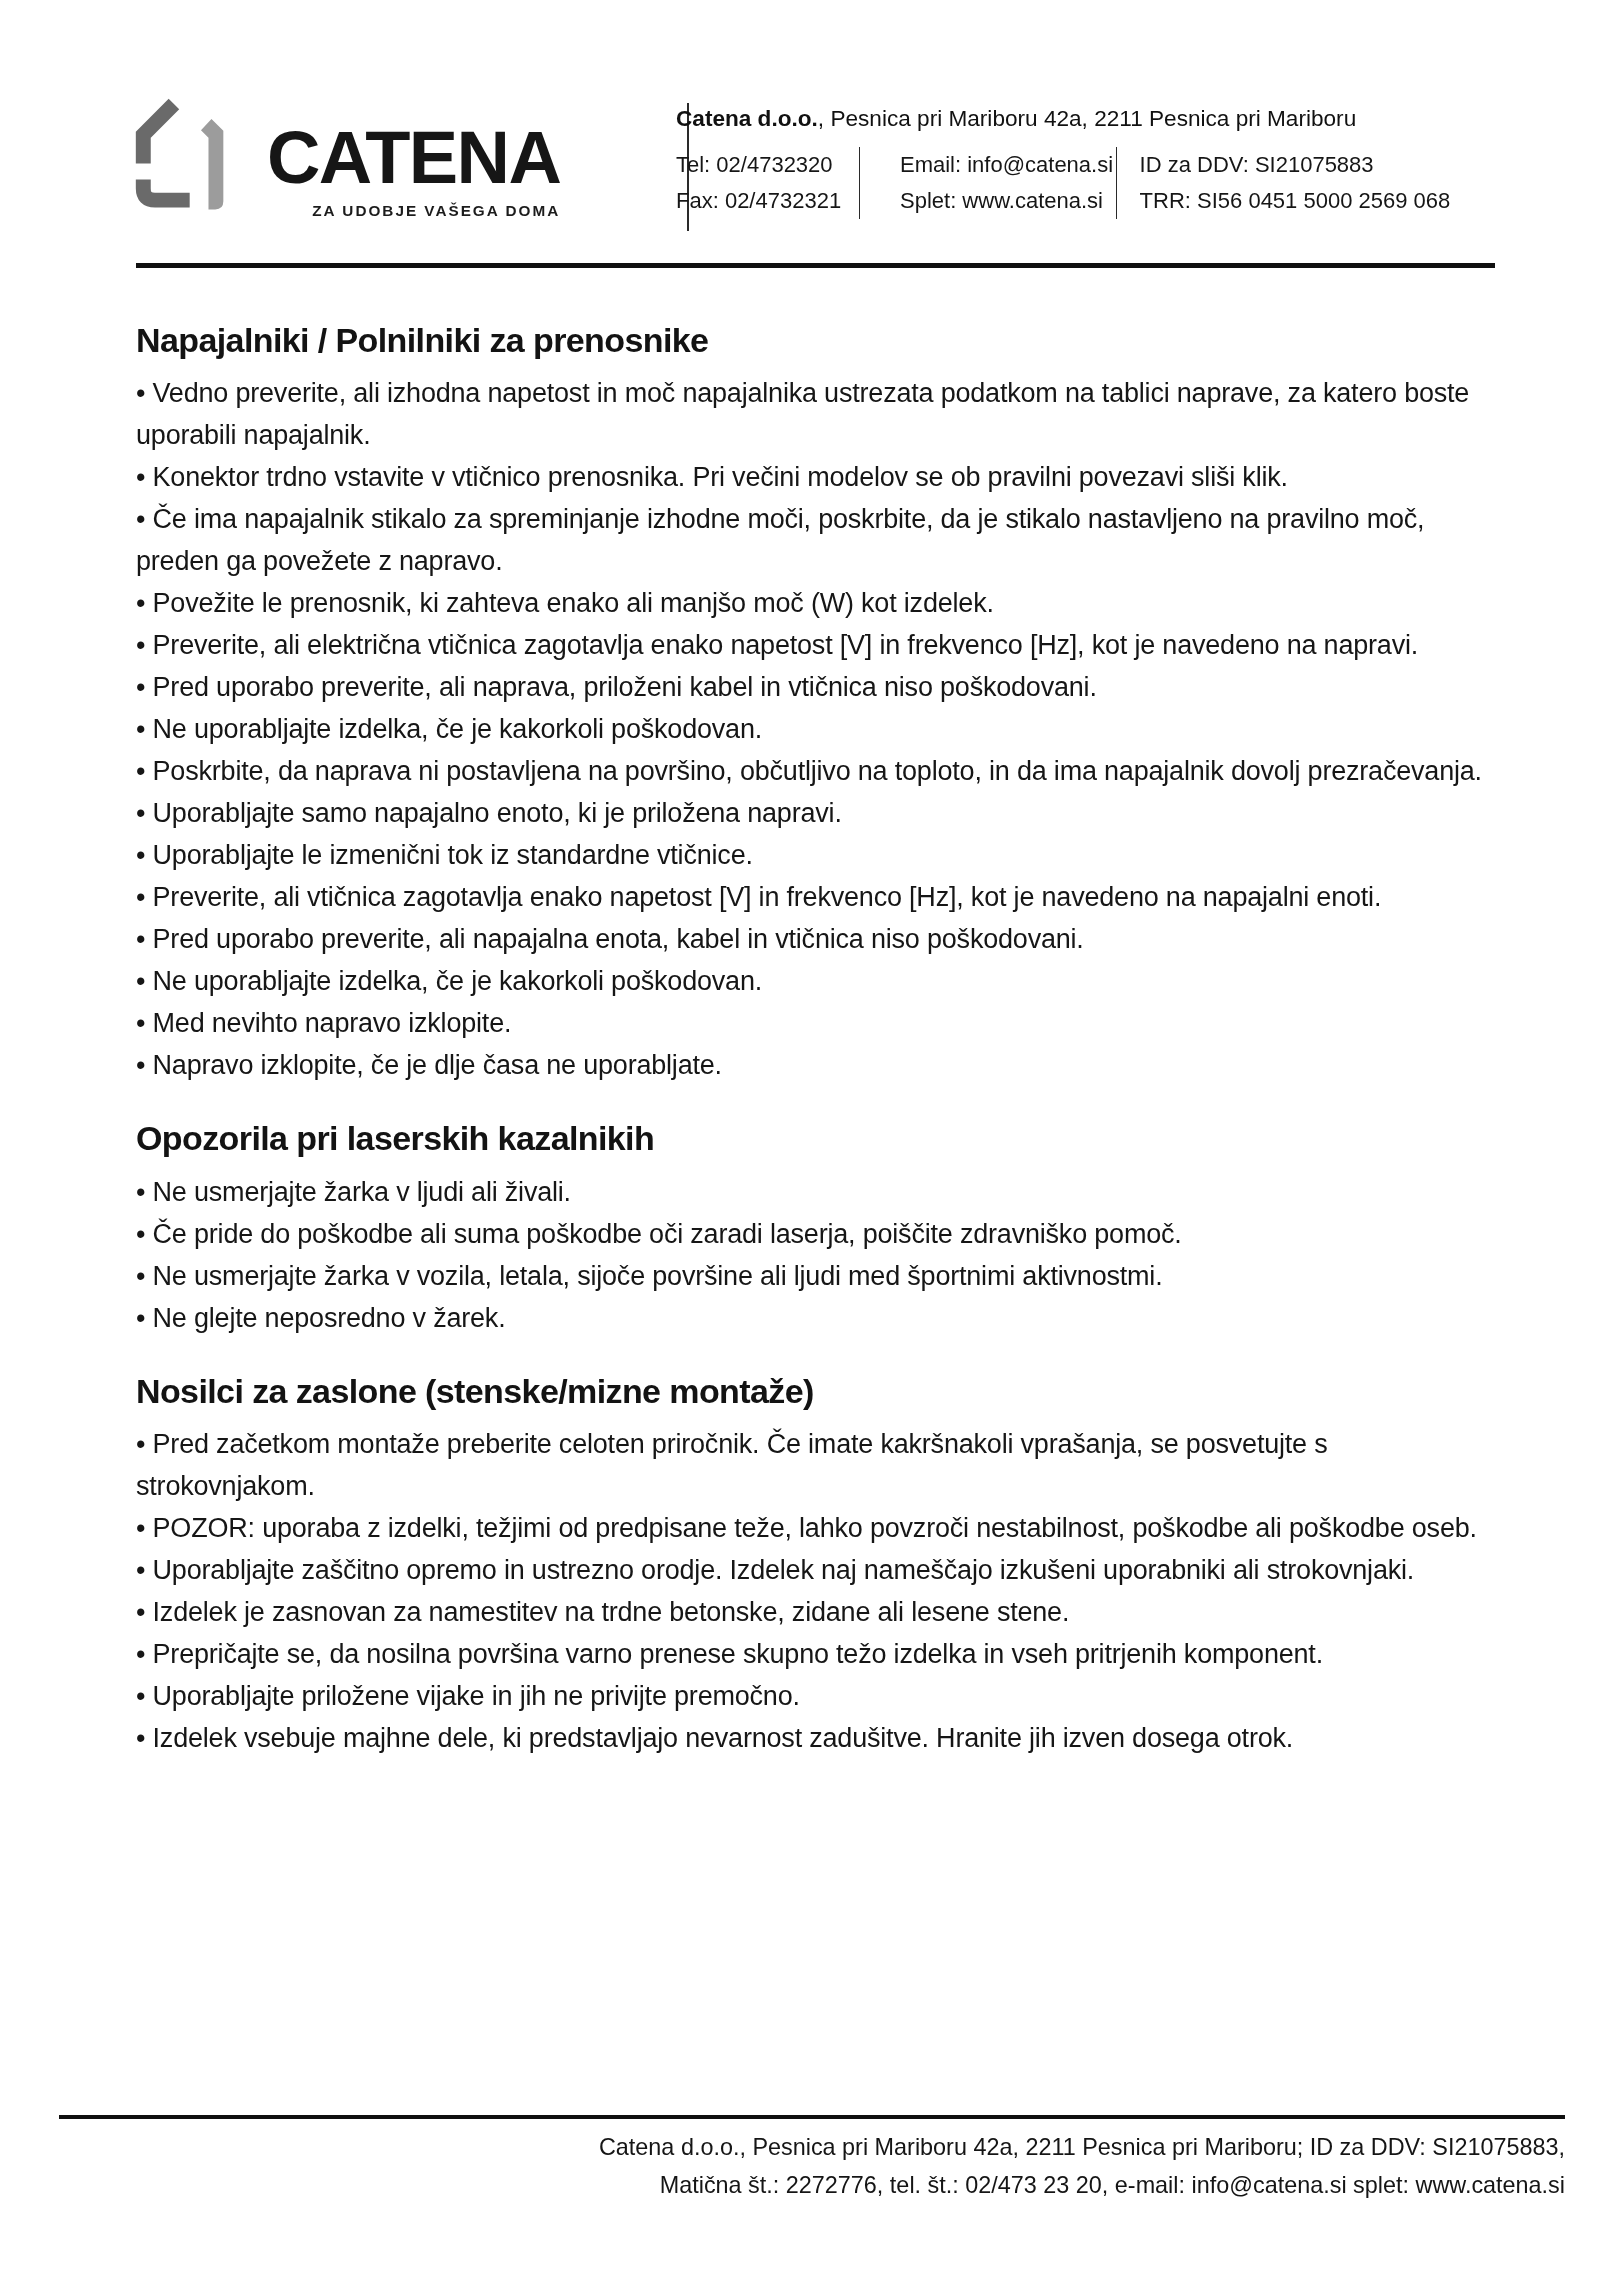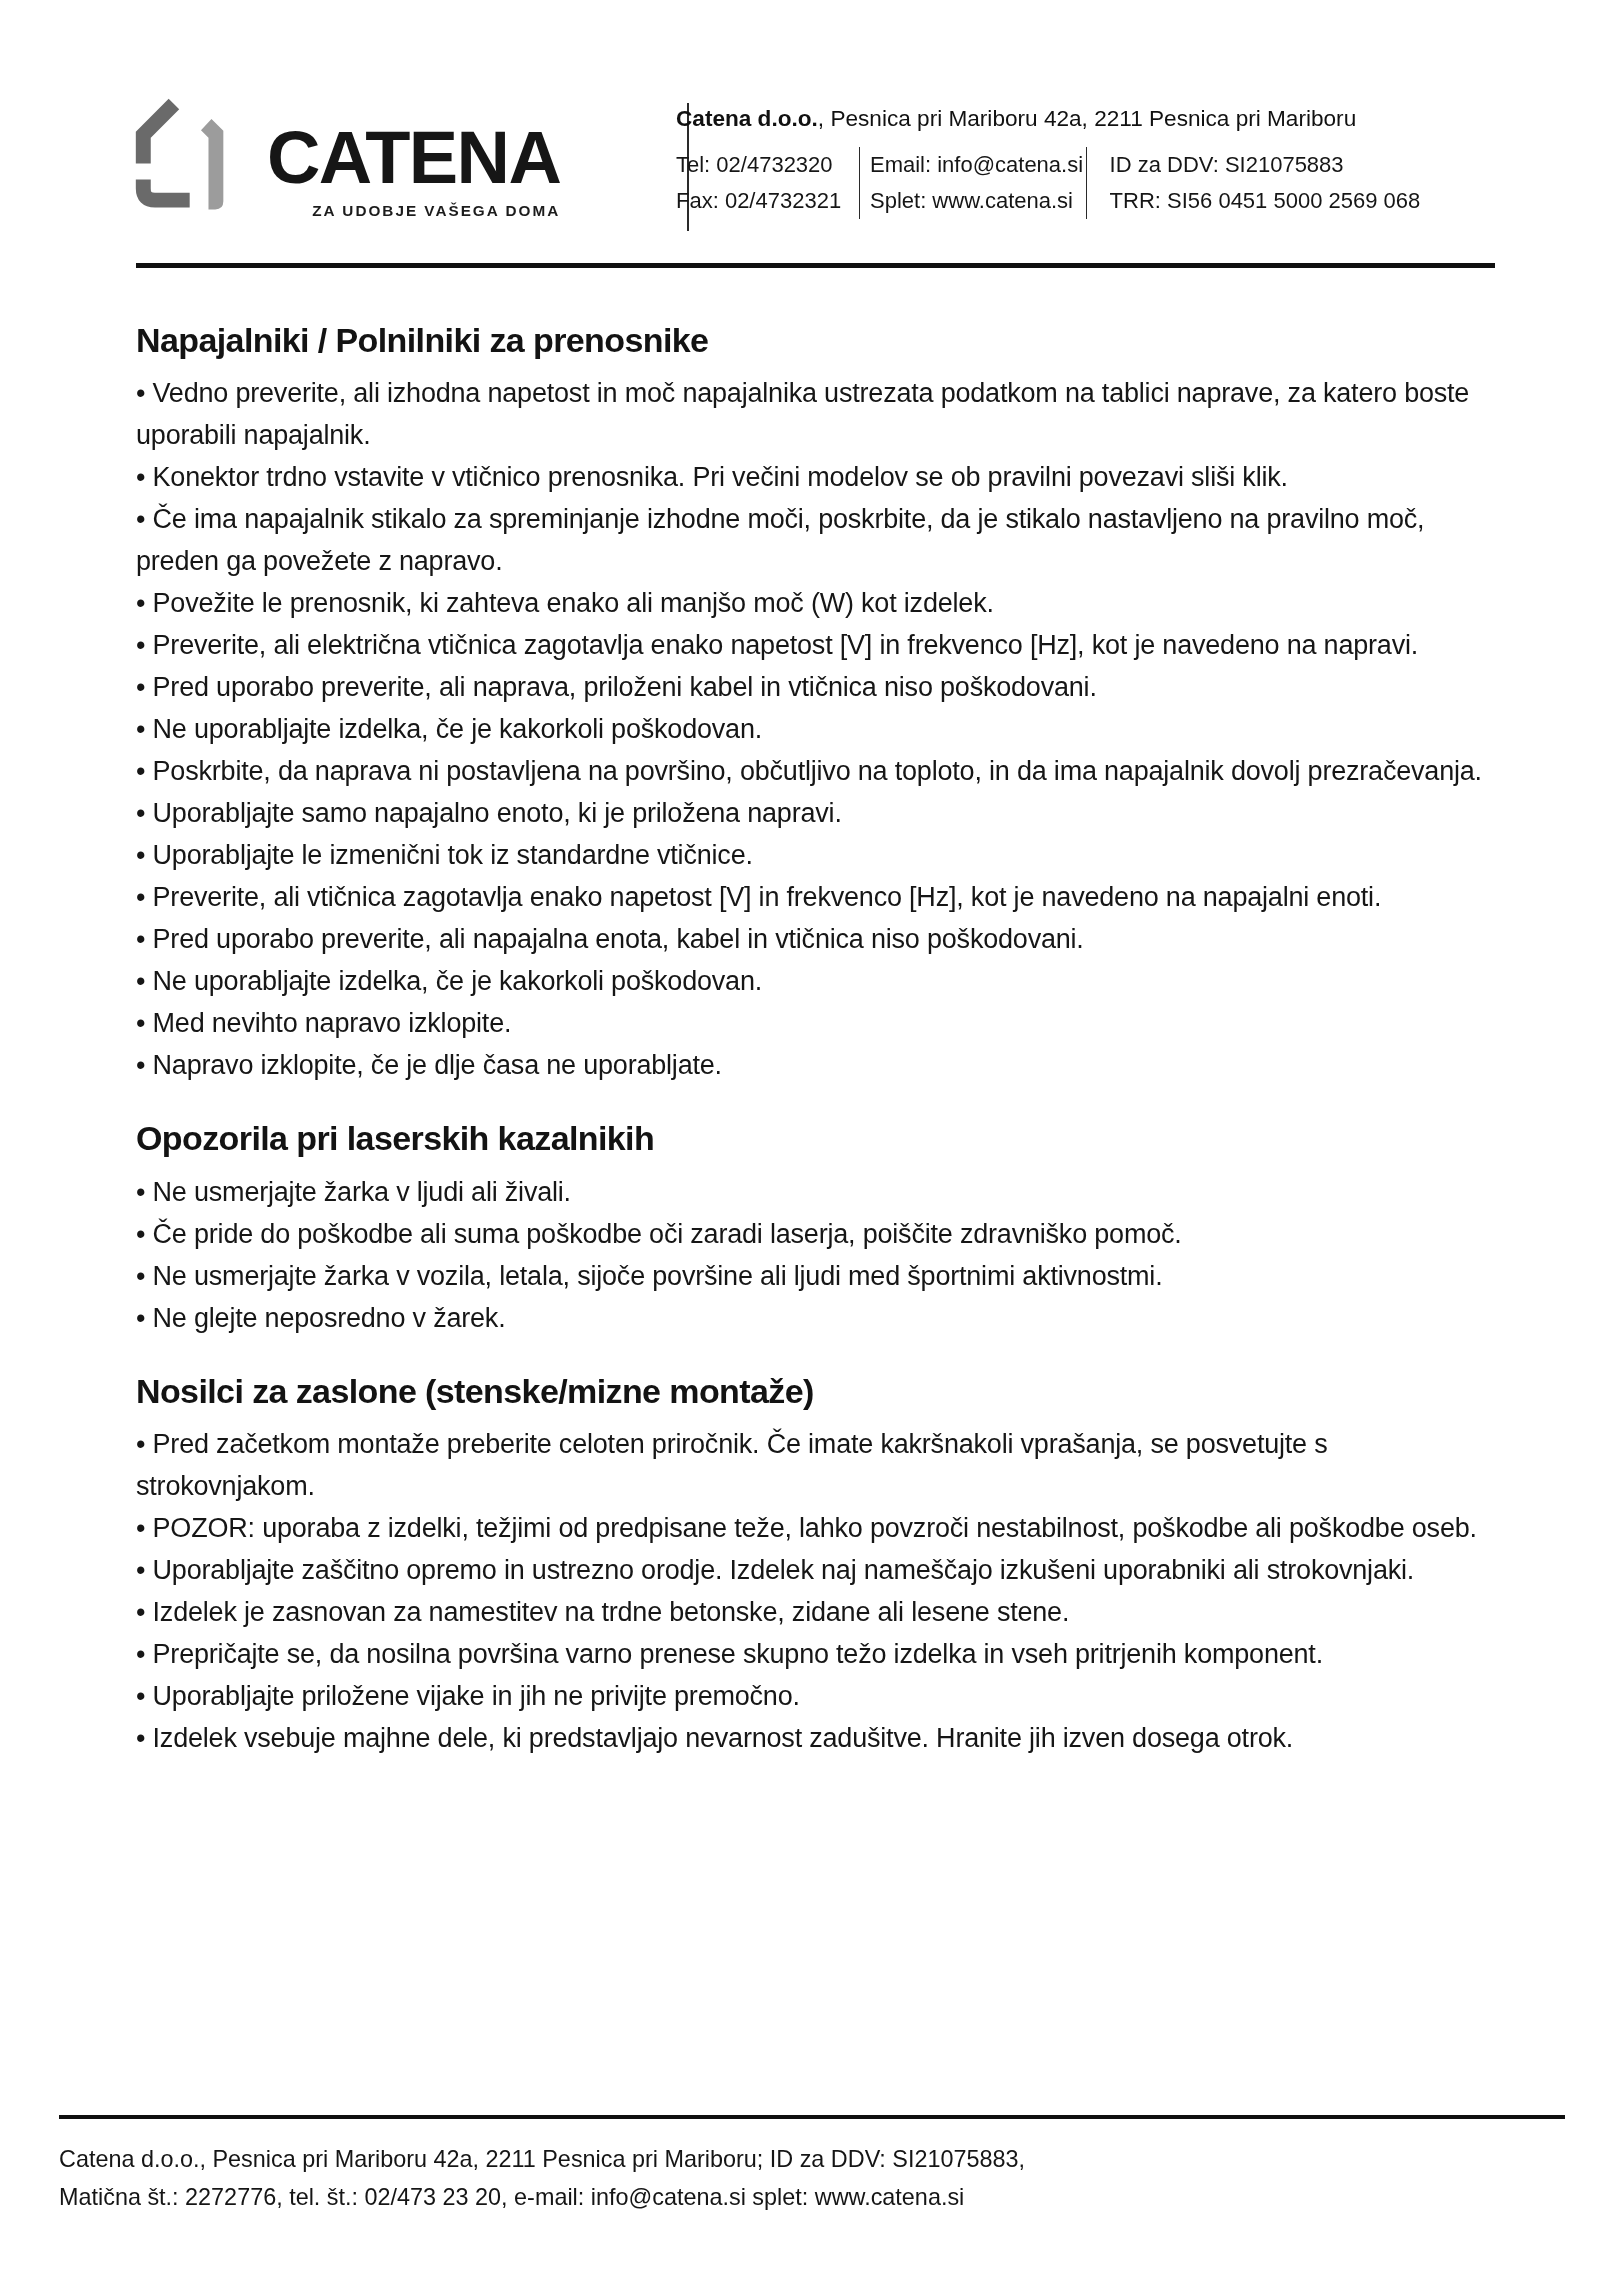--- a/index.html
+++ b/index.html
@@ -55,21 +55,21 @@
     font-size: 22.6px;
     line-height: 27.5px;
     margin: 0 0 14.5px 0;
     white-space: nowrap;
     color: #111;
   }
   .company-line b { font-weight: bold; }
   .contact-cols { display: flex; align-items: center; }
   .contact-col { font-size: 22px; line-height: 36px; white-space: nowrap; color: #161616; }
   .contact-col.c1 { width: 183px; }
-  .contact-col.c2 { border-left: 1.6px solid #2a2a2a; padding-left: 10px; width: 216px; }
+  .contact-col.c2 { border-left: 1.6px solid #2a2a2a; padding-left: 40px; width: 216px; }
   .contact-col.c3 { border-left: 1.6px solid #2a2a2a; padding-left: 22.6px; }
 
   .header-rule {
     position: absolute;
     top: 263px;
     left: 136px;
     width: 1359px;
     height: 4.8px;
     background: #101010;
   }
@@ -100,22 +100,22 @@
     font-stretch: semi-condensed;
   }
 
   
   .footer {
     position: absolute;
     top: 2115px;
     left: 59px;
     width: 1506px;
     border-top: 4px solid #101010;
-    padding-top: 21px;
-    text-align: left;
+    padding-top: 9px;
+    text-align: right;
   }
   .footer p {
     margin: 0;
     font-size: 23.4px;
     line-height: 38px;
     color: #151515;
     font-stretch: semi-condensed;
   }
 </style>
 </head>

